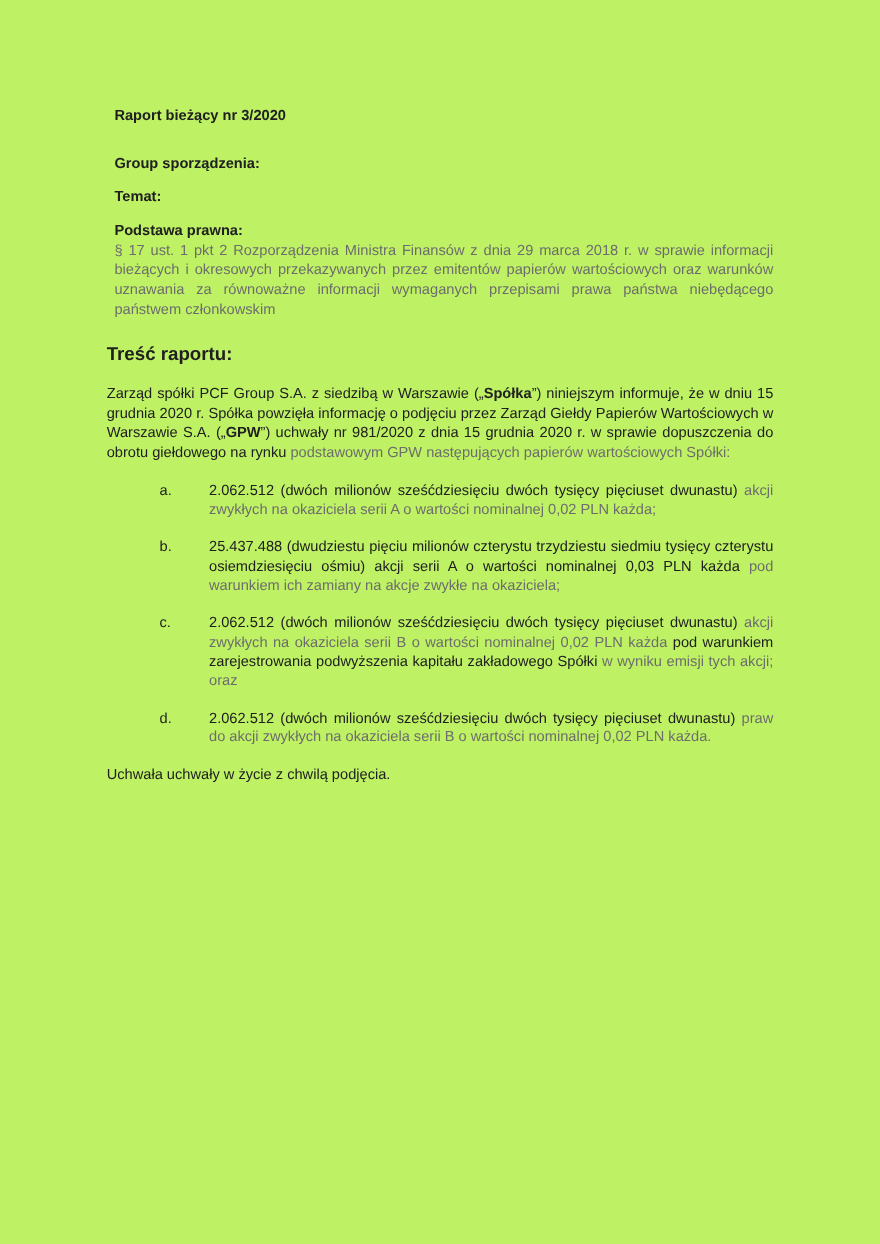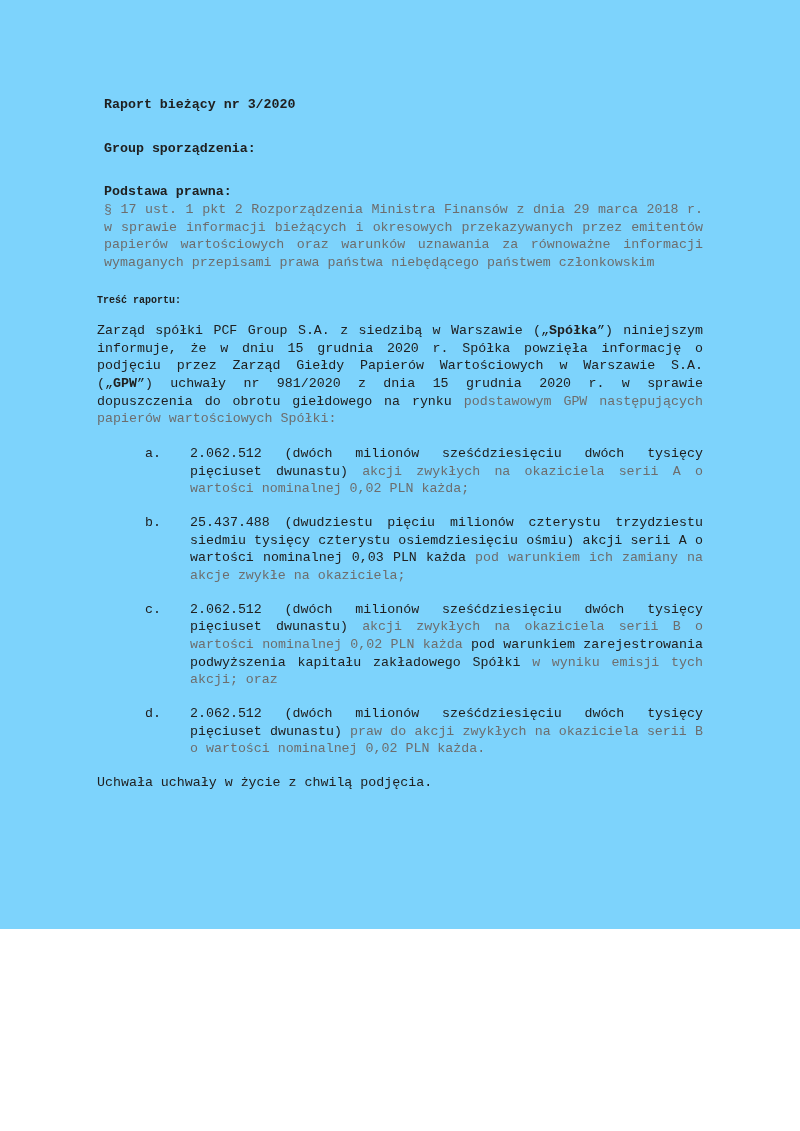--- a/index.html
+++ b/index.html
@@ -3,25 +3,25 @@
 <meta charset="utf-8">
 <style>
   html, body {
     margin: 0;
     padding: 0;
     background: #ffffff;
   }
   .page {
     position: relative;
     width: 800px;
-    height: 929px;
+    height: 1131px;
     box-sizing: border-box;
-    background: #7dd3fc;
+    background: #bef264;
     padding: 96px 97px 40px 97px;
-    font-family: Liberation Mono, monospace;
+    font-family: Liberation Sans, sans-serif;
     font-size: 13.3px;
     line-height: 1.33;
     color: #202020;
     overflow: hidden;
   }
   .report-title {
     font-size: 13.3px;
     font-weight: bold;
     margin: 0 0 26px 7px;
   }
@@ -39,21 +39,21 @@
   .field-label {
     flex: none;
     width: 193px;
     font-weight: bold;
   }
   .field-value {
     flex: 1;
     text-align: justify;
   }
   .body-heading {
-    font-size: 10px;
+    font-size: 17px;
     font-weight: bold;
     margin: 0 0 15px 0;
   }
   .intro {
     margin: 0 0 17px 0;
     text-align: justify;
   }
   .list-rows {
     margin: 0 0 0 0;
   }
@@ -82,20 +82,21 @@
 
 <div class="page">
 
   <h1 class="report-title">Raport bieżący nr 3/2020</h1>
 
   <div class="fields" id="fields">
       <div class="field-row">
         <div class="field-label">Group sporządzenia:</div>
       </div>
       <div class="field-row">
+        <div class="field-label">Temat:</div>
       </div>
       <div class="field-row">
         <div class="field-label">Podstawa prawna:</div>
         <div class="field-value"><span class="s-gray">§ 17 ust. 1 pkt 2 Rozporządzenia Ministra Finansów z dnia 29 marca 2018 r. w sprawie informacji bieżących i okresowych przekazywanych przez emitentów papierów wartościowych oraz warunków uznawania za równoważne informacji wymaganych przepisami prawa państwa niebędącego państwem członkowskim</span></div>
       </div>
     </div>
 
   <h2 class="body-heading">Treść raportu:</h2>
 
   <p class="intro"><span class="s-normal">Zarząd spółki PCF Group S.A. z siedzibą w Warszawie („</span><span class="s-bold">Spółka</span><span class="s-normal">”) niniejszym informuje, że w dniu 15 grudnia 2020 r. Spółka powzięła informację o podjęciu przez Zarząd Giełdy Papierów Wartościowych w Warszawie S.A. („</span><span class="s-bold">GPW</span><span class="s-normal">”) uchwały nr 981/2020 z dnia 15 grudnia 2020 r. w sprawie dopuszczenia do obrotu giełdowego na rynku </span><span class="s-gray">podstawowym GPW następujących papierów wartościowych Spółki:</span></p>

